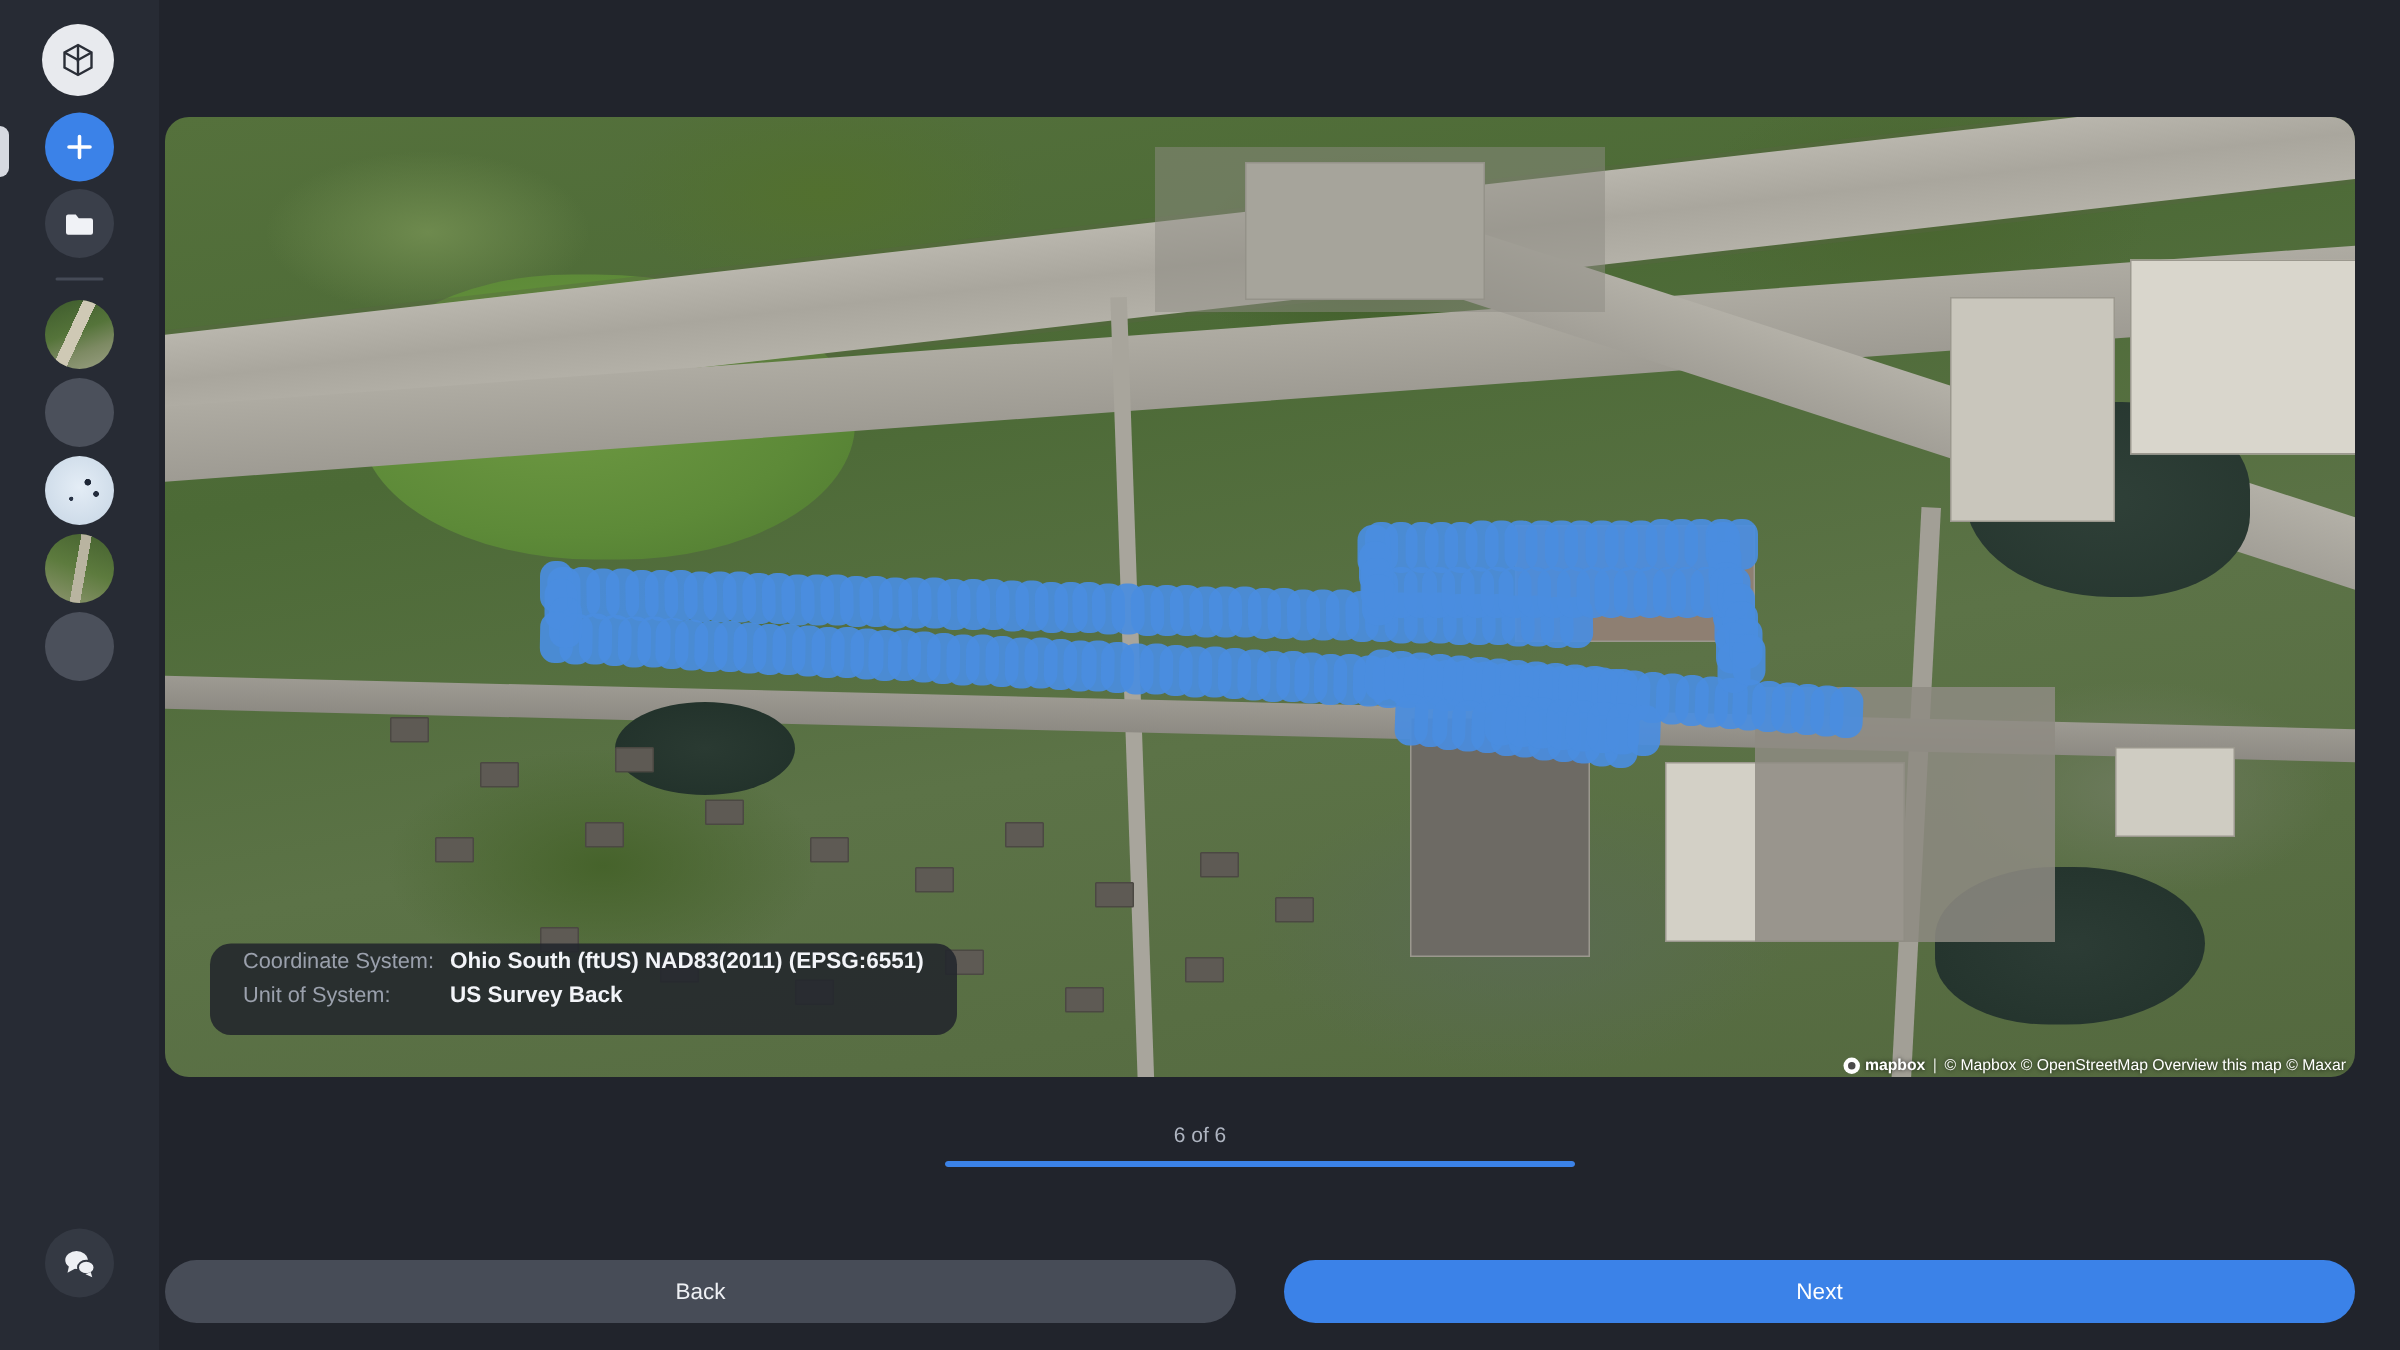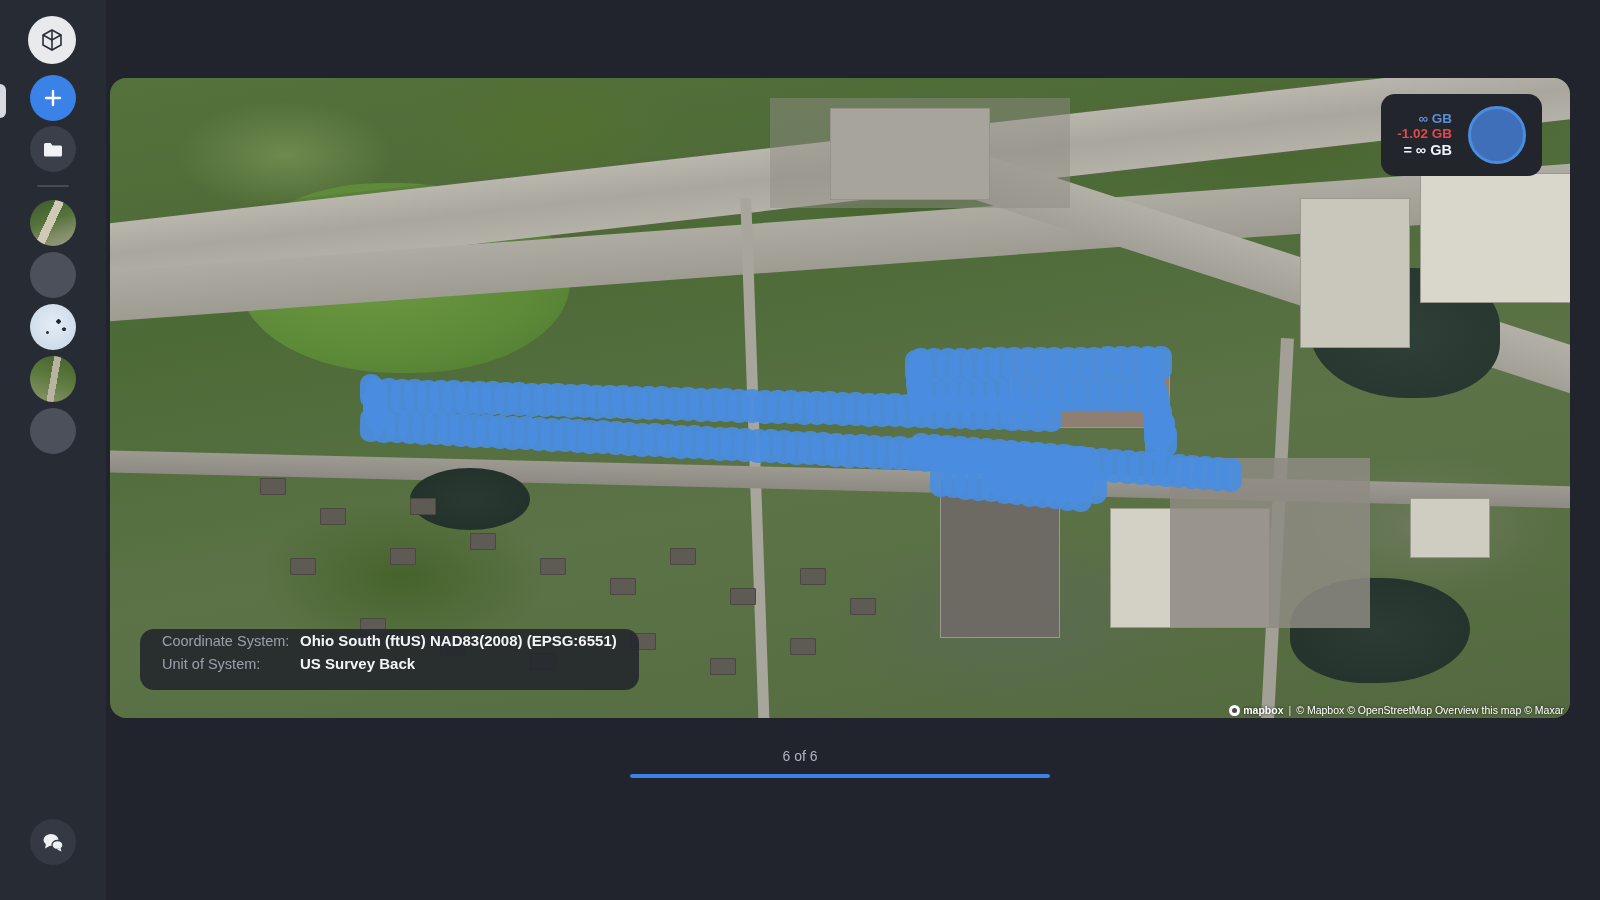--- a/index.html
+++ b/index.html
@@ -562,33 +562,25 @@
         <div class="cap" style="left: 920.714px; top: 388px; background: rgb(74, 141, 224); transform: rotate(2deg); width: 22px; height: 34px;"></div>
         <div class="cap" style="left: 934.286px; top: 389px; background: rgb(74, 141, 224); transform: rotate(2deg); width: 22px; height: 34px;"></div>
         <div class="cap" style="left: 947.857px; top: 390px; background: rgb(74, 141, 224); transform: rotate(2deg); width: 22px; height: 34px;"></div>
         <div class="cap" style="left: 961.429px; top: 391px; background: rgb(74, 141, 224); transform: rotate(2deg); width: 22px; height: 34px;"></div>
         <div class="cap" style="left: 975px; top: 392px; background: rgb(74, 141, 224); transform: rotate(2deg); width: 22px; height: 34px;"></div>
         <div class="cap" style="left: 250px; top: 296px; background: rgb(74, 141, 224); width: 22px; height: 34px;"></div>
         <div class="cap" style="left: 253px; top: 308px; background: rgb(74, 141, 224); width: 22px; height: 34px;"></div>
         <div class="cap" style="left: 256px; top: 320px; background: rgb(74, 141, 224); width: 22px; height: 34px;"></div>
       </div>
 
-    <div class="storage-card">
-      <div class="storage-lines">
-        <div class="s-line s-avail">∞ GB</div>
-        <div class="s-line s-used">-1.02 GB</div>
-        <div class="s-line s-total">= ∞ GB</div>
-      </div>
-      <div class="storage-donut"></div>
-    </div>
 
     <div class="coord-panel">
       <div class="coord-row">
         <div class="coord-label">Coordinate System:</div>
-        <div class="coord-value">Ohio South (ftUS) NAD83(2008) (EPSG:6551)</div>
+        <div class="coord-value">Ohio South (ftUS) NAD83(2011) (EPSG:6551)</div>
       </div>
       <div class="coord-row">
         <div class="coord-label">Unit of System:</div>
         <div class="coord-value">US Survey Back</div>
       </div>
     </div>
 
     <div class="attrib">
       <span class="mb-logo">
         <span class="mb-dot"></span>
@@ -597,14 +589,18 @@
       <span class="sep">|</span>
       <span>© Mapbox © OpenStreetMap Overview this map © Maxar</span>
     </div>
   </div>
 
   <div class="step-label">6 of 6</div>
   <div class="progress-track">
     <div class="progress-fill" id="progress-fill" style="width: 100%;"></div>
   </div>
 
+  <div class="footer-btns">
+    <button class="btn btn-back">Back</button>
+    <button class="btn btn-next">Next</button>
+  </div>
 
 </div>
 
 </body></html>

